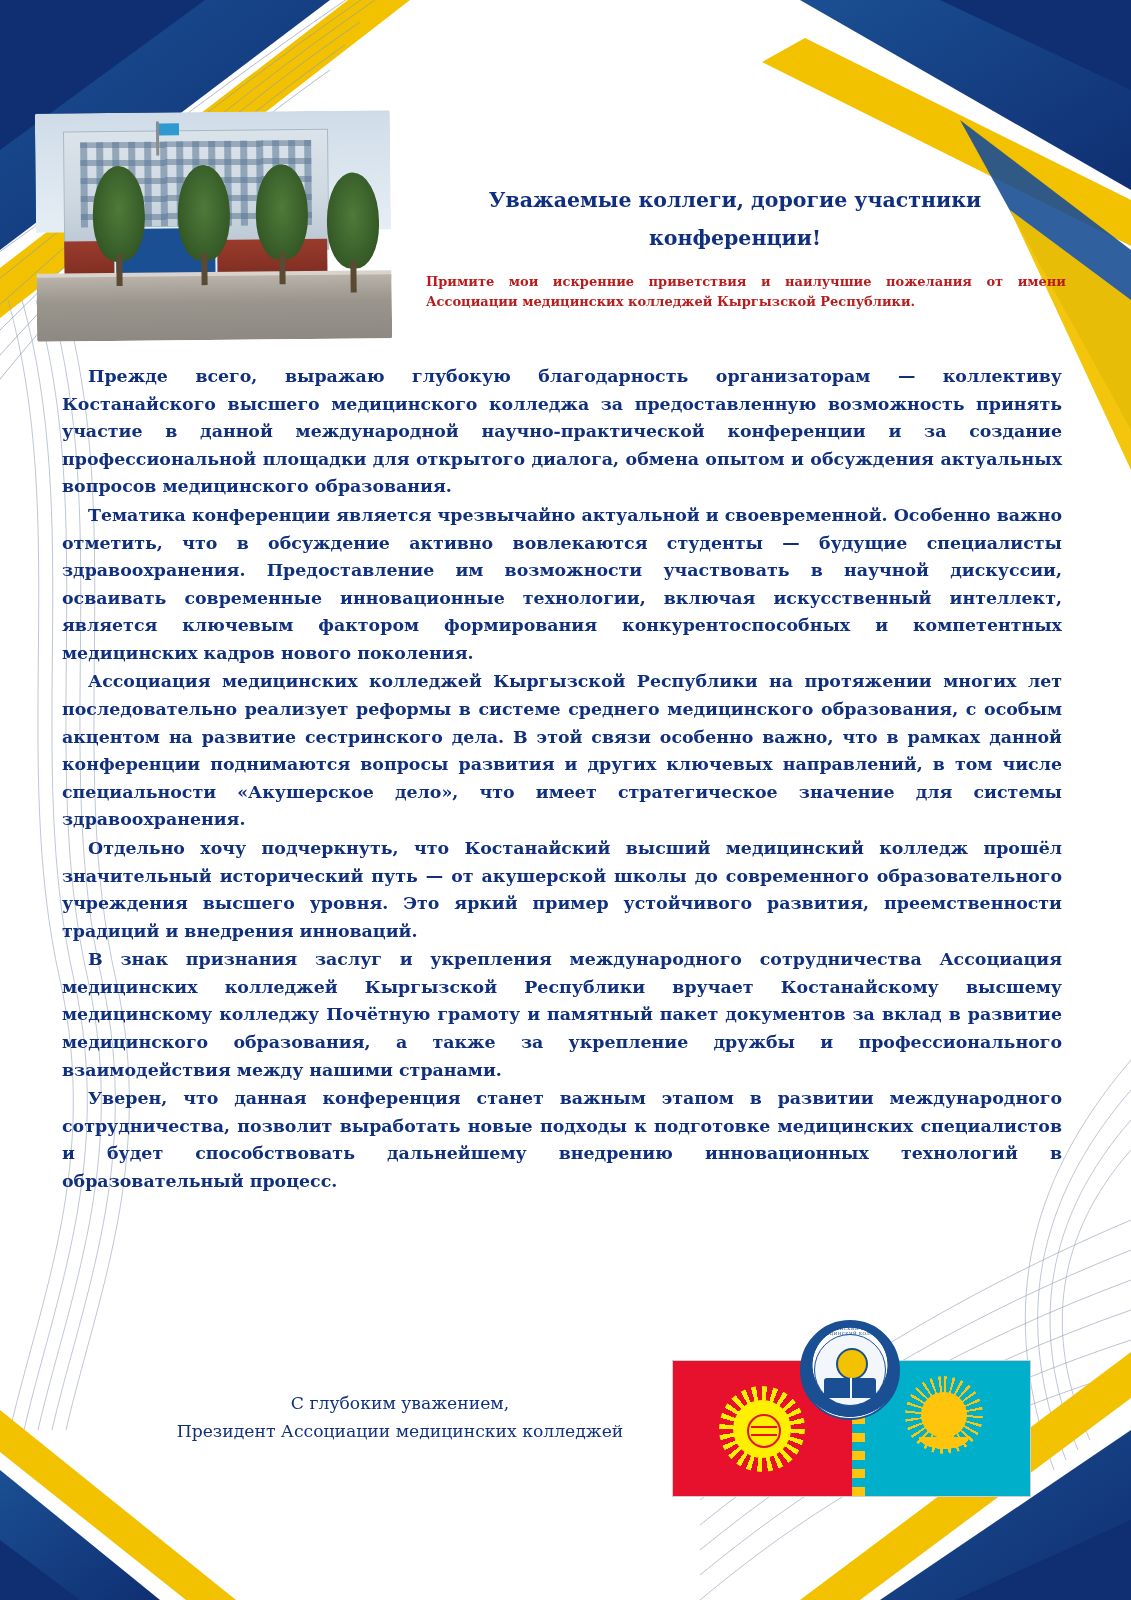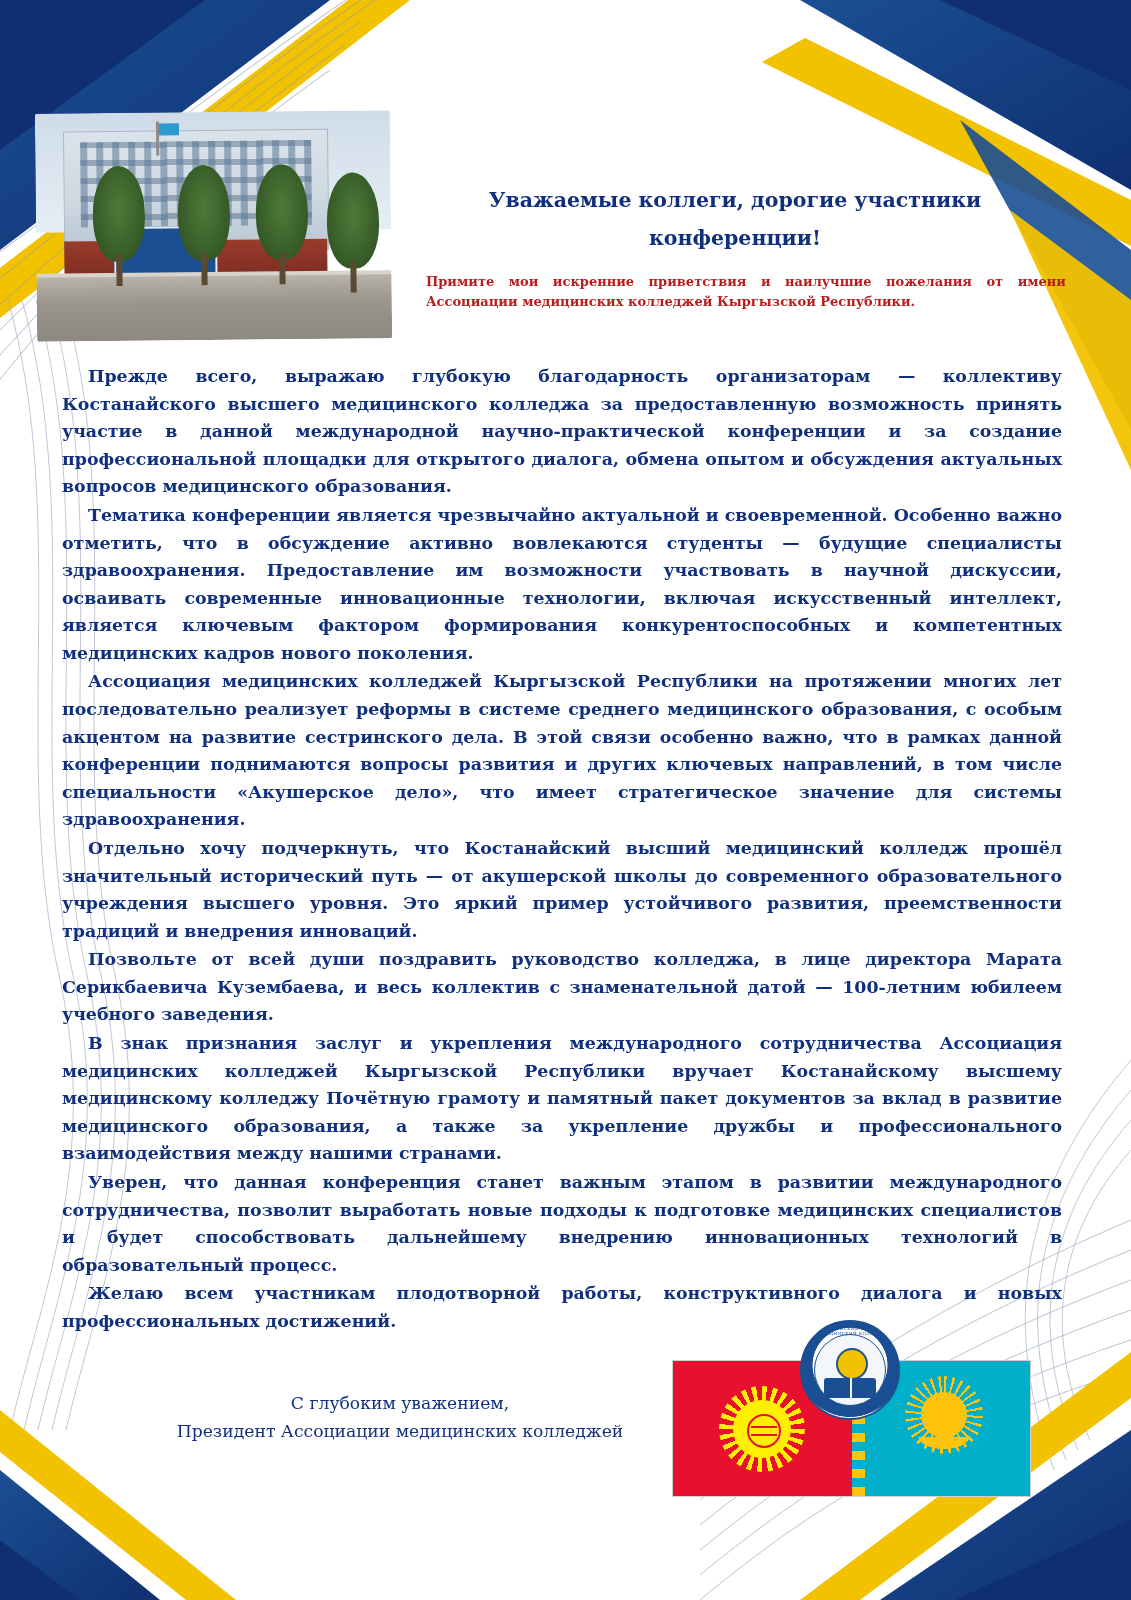--- a/index.html
+++ b/index.html
@@ -369,24 +369,22 @@
     <div>конференции!</div>
   </div>
 
   <div id="intro">Примите мои искренние приветствия и наилучшие пожелания от имени Ассоциации медицинских колледжей Кыргызской Республики.</div>
 
   <div id="body-text">
     <p>Прежде всего, выражаю глубокую благодарность организаторам — коллективу Костанайского высшего медицинского колледжа за предоставленную возможность принять участие в данной международной научно-практической конференции и за создание профессиональной площадки для открытого диалога, обмена опытом и обсуждения актуальных вопросов медицинского образования.</p>
     <p>Тематика конференции является чрезвычайно актуальной и своевременной. Особенно важно отметить, что в обсуждение активно вовлекаются студенты — будущие специалисты здравоохранения. Предоставление им возможности участвовать в научной дискуссии, осваивать современные инновационные технологии, включая искусственный интеллект, является ключевым фактором формирования конкурентоспособных и компетентных медицинских кадров нового поколения.</p>
     <p>Ассоциация медицинских колледжей Кыргызской Республики на протяжении многих лет последовательно реализует реформы в системе среднего медицинского образования, с особым акцентом на развитие сестринского дела. В этой связи особенно важно, что в рамках данной конференции поднимаются вопросы развития и других ключевых направлений, в том числе специальности «Акушерское дело», что имеет стратегическое значение для системы здравоохранения.</p>
     <p>Отдельно хочу подчеркнуть, что Костанайский высший медицинский колледж прошёл значительный исторический путь — от акушерской школы до современного образовательного учреждения высшего уровня. Это яркий пример устойчивого развития, преемственности традиций и внедрения инноваций.</p>
-    <p>Позвольте от всей души поздравить руководство колледжа, в лице директора Марата Серикбаевича Кузембаева, и весь коллектив с знаменательной датой — 100-летним юбилеем учебного заведения.</p>
     <p>В знак признания заслуг и укрепления международного сотрудничества Ассоциация медицинских колледжей Кыргызской Республики вручает Костанайскому высшему медицинскому колледжу Почётную грамоту и памятный пакет документов за вклад в развитие медицинского образования, а также за укрепление дружбы и профессионального взаимодействия между нашими странами.</p>
     <p>Уверен, что данная конференция станет важным этапом в развитии международного сотрудничества, позволит выработать новые подходы к подготовке медицинских специалистов и будет способствовать дальнейшему внедрению инновационных технологий в образовательный процесс.</p>
-    <p>Желаю всем участникам плодотворной работы, конструктивного диалога и новых профессиональных достижений.</p>
   </div>
 
   <div id="signature">
     <div>С глубоким уважением,</div>
     <div>Президент Ассоциации медицинских колледжей</div>
   </div>
 
   <div id="flags">
     <div id="flag-kg">
       <div class="rays"></div>

